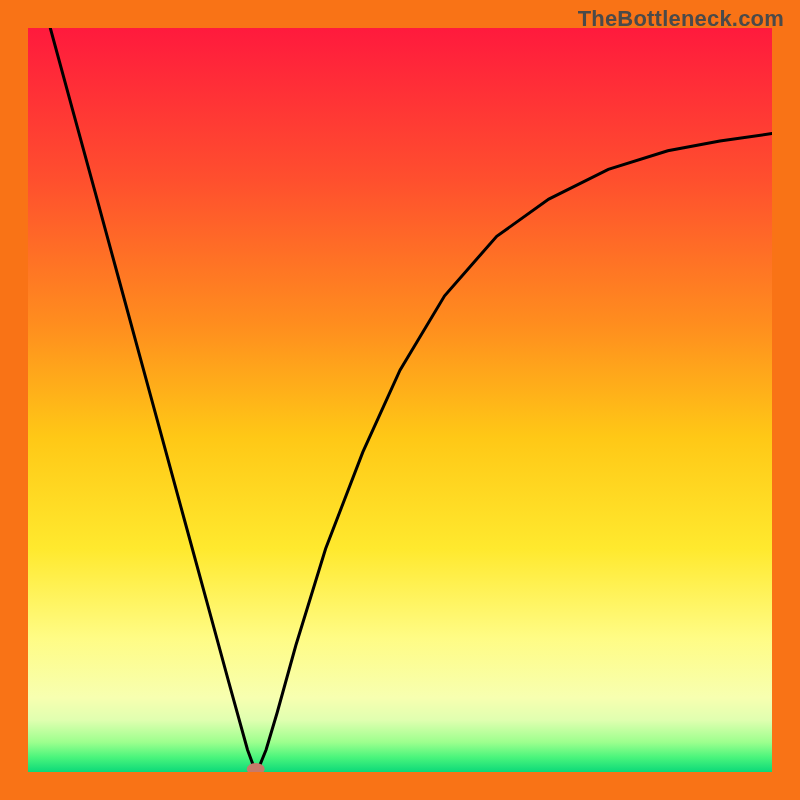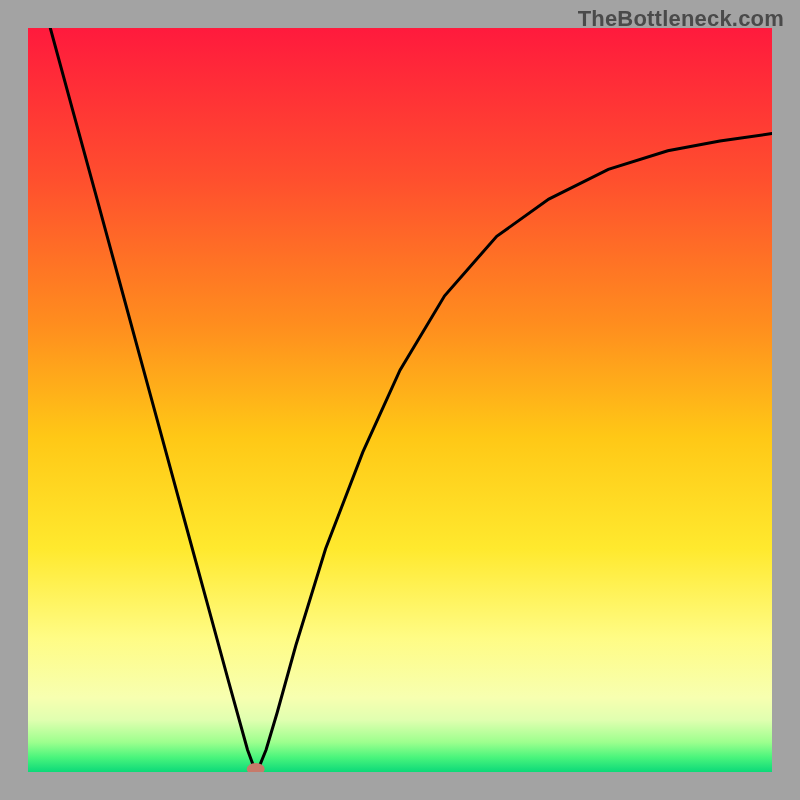--- a/index.html
+++ b/index.html
@@ -10,21 +10,21 @@
     overflow: hidden;
     background: #000;
     font-family: Arial, Helvetica, sans-serif;
   }
   .frame {
     position: absolute;
     top: 0;
     left: 0;
     width: 800px;
     height: 800px;
-    background: #a3a3a3;
+    background: #f97316;
   }
   .plot {
     position: absolute;
     top: 28px;
     left: 28px;
     width: 744px;
     height: 744px;
     overflow: hidden;
   }
   .gradient {

